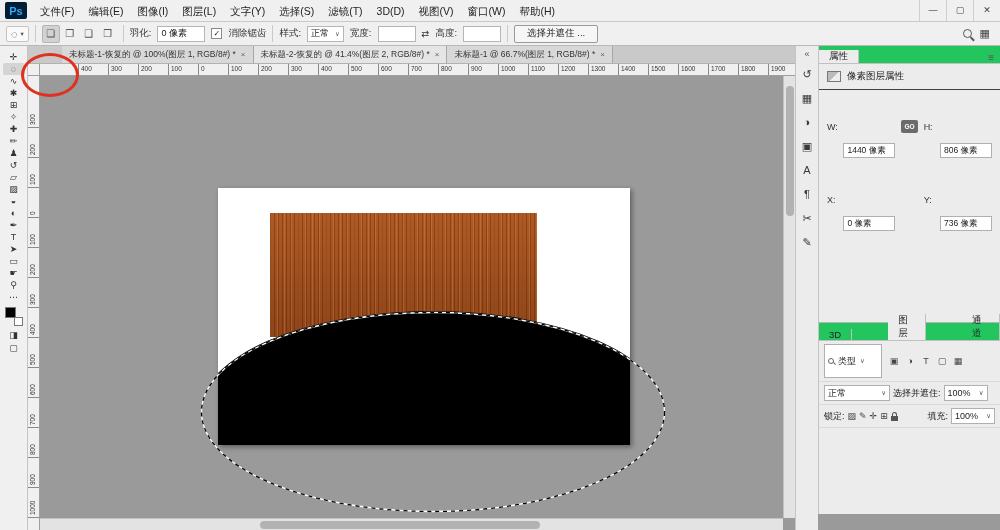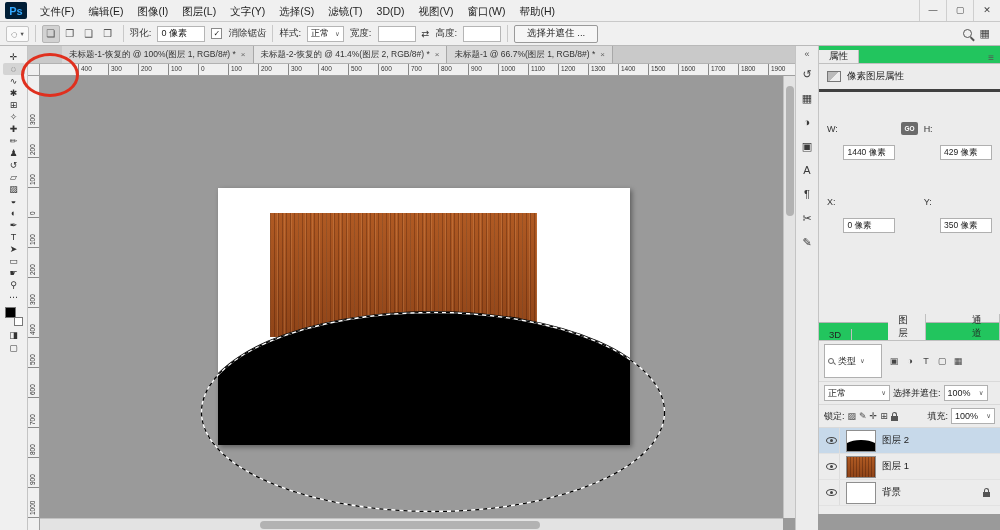--- a/index.html
+++ b/index.html
@@ -121,21 +121,21 @@
   .props-panel { top:46px; height:276px; }
   .layers-panel { top:322px; bottom:16px; border-top:1px solid #b5b5b5; }
   .panel-tabbar { height:18px; background:#22c55e; display:flex; align-items:flex-end;
     border-bottom:1px solid #c0c0c0;gap:36px; }
   .panel-tab { padding:0 10px; font-size:9.5px; color:#222; display:flex; align-items:center;
     border-right:1px solid #c0c0c0; }
   .panel-tab.active { background:#ececec; }
   .panel-menu { margin-left:auto; padding:0 6px; font-size:10px; color:#555; display:flex; align-items:center; }
 
   .props-head { display:flex; align-items:center; gap:6px; padding:6px 8px; font-size:9.5px;
-    border-bottom:3px solid #404040; }
+    border-bottom:1px solid #404040; }
   .props-head-icon { width:14px; height:11px; border:1px solid #777;
     background:linear-gradient(135deg,#bbb 0 50%, #eee 50% 100%); }
   .props-row { display:flex; align-items:center; gap:4px; padding:5px 8px; font-size:9px; }
   .dim-label { width:13px; color:#333; }
   .dim-input { width:54px; height:15px; background:#fff; border:1px solid #b0b0b0; font-size:8.5px;
     display:flex; align-items:center; padding:0 3px;margin-top:48px; }
   .link-box { width:17px; height:13px; background:#6b6b6b; color:#fff; font-size:6.5px; font-weight:bold;
     display:flex; align-items:center; justify-content:center; border-radius:2px; margin:0 2px; }
 
   .filter-row, .blend-row, .lock-row { display:flex; align-items:center; gap:3px; padding:3px 5px;
@@ -370,28 +370,28 @@
   </div>
   <div class="props-head">
     <span class="props-head-icon"></span>
     <span>像素图层属性</span>
   </div>
   <div class="props-row">
     <span class="dim-label">W:</span>
     <div class="dim-input">1440 像素</div>
     <span class="link-box">GO</span>
     <span class="dim-label">H:</span>
-    <div class="dim-input">429 像素</div>
+    <div class="dim-input">806 像素</div>
   </div>
   <div class="props-row">
     <span class="dim-label">X:</span>
     <div class="dim-input">0 像素</div>
     <span class="link-box" style="visibility:hidden;"></span>
     <span class="dim-label">Y:</span>
-    <div class="dim-input">350 像素</div>
+    <div class="dim-input">736 像素</div>
   </div>
 </div>
 
 <div class="panel layers-panel">
   <div class="panel-tabbar">
       <div class="panel-tab">3D</div>
       <div class="panel-tab active">图层</div>
       <div class="panel-tab">通道</div>
     </div>
 
@@ -431,37 +431,13 @@
         <span class="lock-icon">⊞</span>
       </div>
     <span class="mini-lock"></span>
     <span style="margin-left:auto;">填充:</span>
     <div class="mini-select">
       <span>100%</span>
       <span class="caret">∨</span>
     </div>
   </div>
 
-  <div class="layer-list">
-    <div class="layer-row selected">
-      <span class="eye-box">
-          <span class="eye"></span>
-        </span>
-      <span class="thumb thumb-ellipse"></span>
-      <span>图层 2</span>
-    </div>
-    <div class="layer-row">
-      <span class="eye-box">
-          <span class="eye"></span>
-        </span>
-      <span class="thumb thumb-wood"></span>
-      <span>图层 1</span>
-    </div>
-    <div class="layer-row">
-      <span class="eye-box">
-          <span class="eye"></span>
-        </span>
-      <span class="thumb"></span>
-      <span>背景</span>
-      <span class="mini-lock layer-lock"></span>
-    </div>
-  </div>
 </div>
 
 </body></html>

